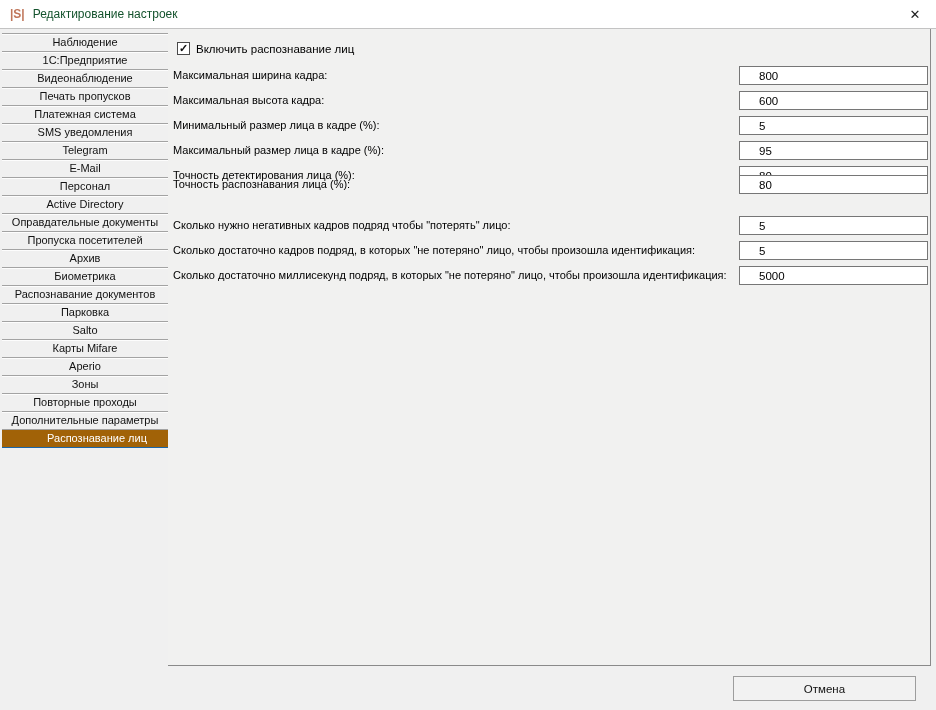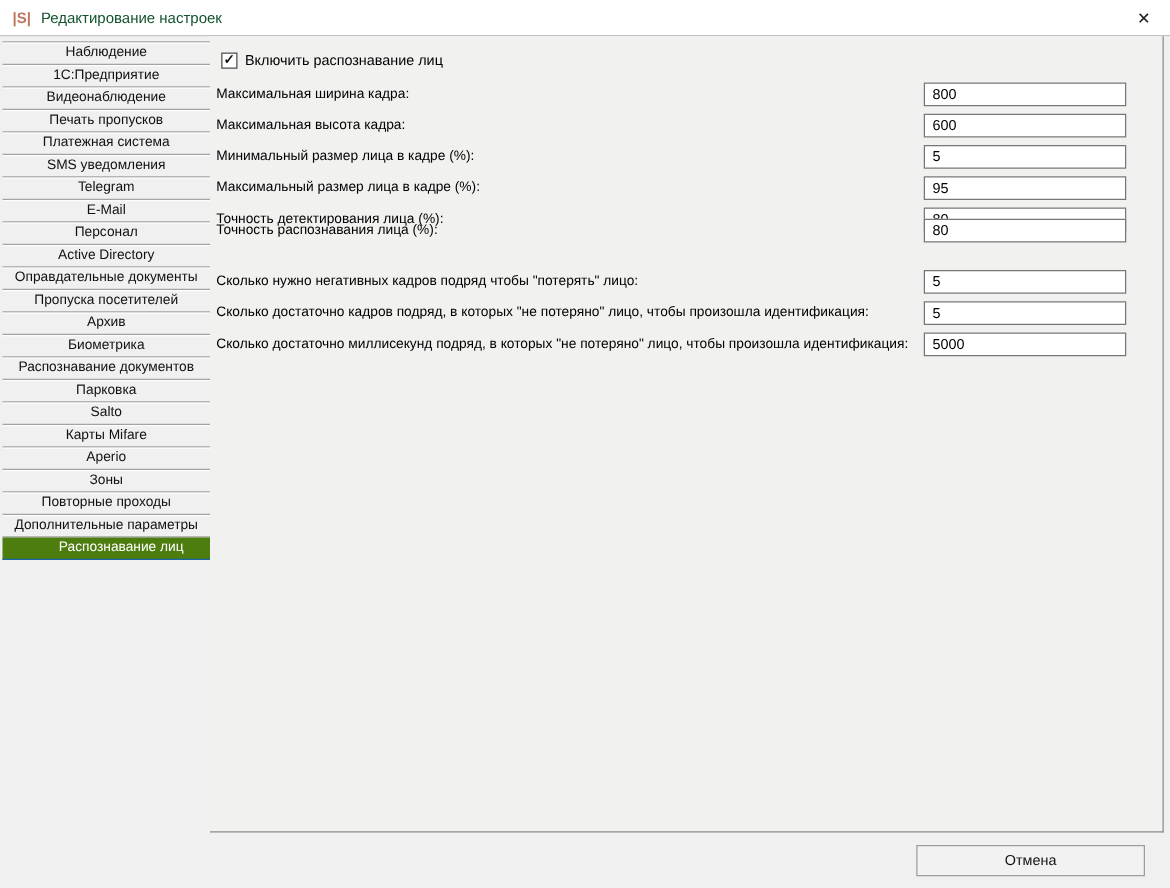--- a/index.html
+++ b/index.html
@@ -58,24 +58,24 @@
   }
   .checkbox .check{font-size:11px;line-height:11px;color:#111;font-weight:bold;}
   .cb-label{position:absolute;left:28px;top:0;line-height:14px;font-size:11.5px;white-space:nowrap;}
 
   .field-row{position:absolute;left:0;width:762px;height:19px;}
   .f-label{
     position:absolute;left:5px;top:0;line-height:19px;font-size:11px;
     white-space:nowrap;color:#000;
   }
   .f-input{
-    position:absolute;left:571px;top:0;width:162px;height:19px;
+    position:absolute;left:571px;top:0;width:189px;height:19px;
     box-sizing:border-box;border:1px solid #767676;background:#ffffff;
     font-family:"Liberation Sans", sans-serif;font-size:11.5px;
-    padding:0 0 0 6px;margin:0;outline:none;color:#000;
+    padding:0 0 0 19px;margin:0;outline:none;color:#000;
   }
 
   
   .btn{
     position:absolute;top:676px;height:25px;
     font-family:"Liberation Sans", sans-serif;font-size:11.5px;
     display:flex;align-items:center;justify-content:center;
     box-sizing:border-box;cursor:default;
   }
   .btn.ok{
@@ -114,21 +114,21 @@
       <div class="side-item">Архив</div>
       <div class="side-item">Биометрика</div>
       <div class="side-item">Распознавание документов</div>
       <div class="side-item">Парковка</div>
       <div class="side-item">Salto</div>
       <div class="side-item">Карты Mifare</div>
       <div class="side-item">Aperio</div>
       <div class="side-item">Зоны</div>
       <div class="side-item">Повторные проходы</div>
       <div class="side-item">Дополнительные параметры</div>
-      <div class="side-item selected" style="background: #4d7c0f; padding-left: 24px;">Распознавание лиц</div>
+      <div class="side-item selected" style="background: #a16207; padding-left: 24px;">Распознавание лиц</div>
     </div>
 
   <div class="content">
     <div class="checkbox-row">
       <span class="checkbox">
         <span class="check">✓</span>
       </span>
       <span class="cb-label">Включить распознавание лиц</span>
     </div>
     <div id="fields">

